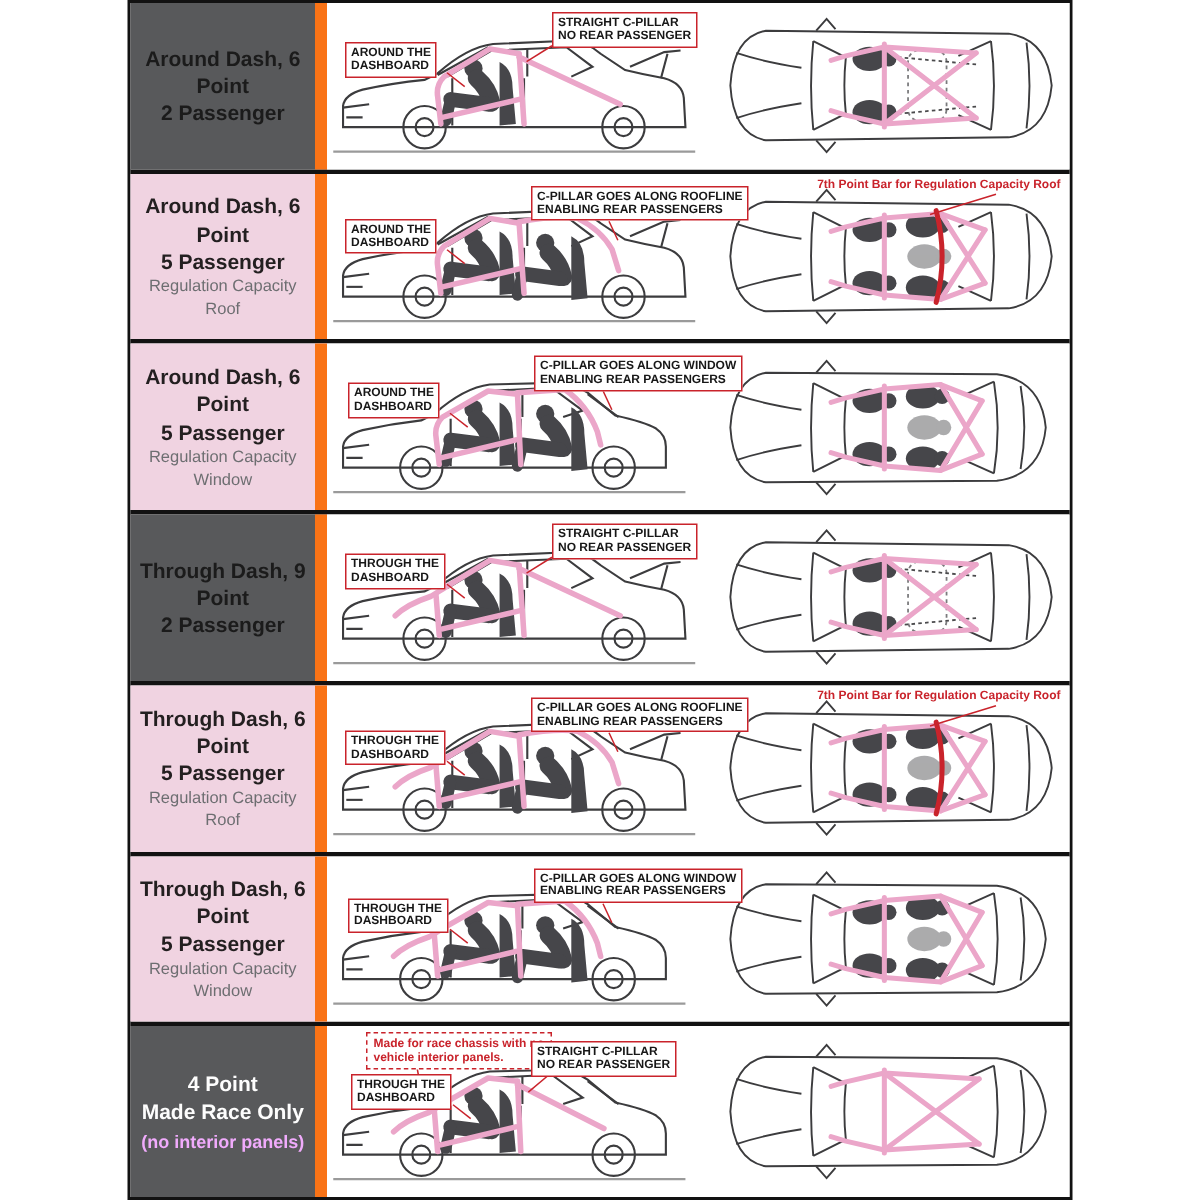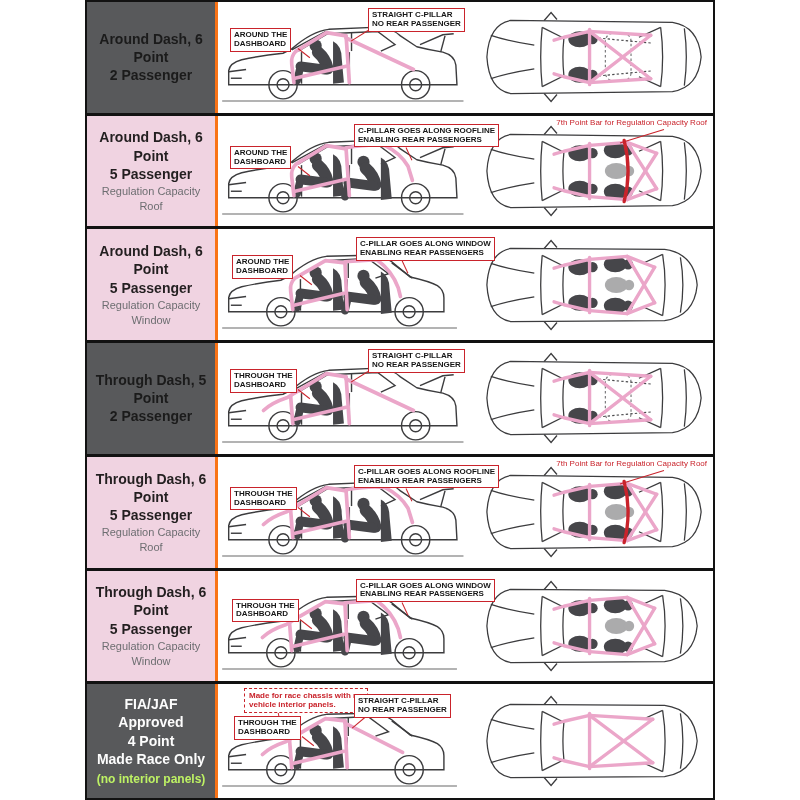--- a/index.html
+++ b/index.html
@@ -1,36 +1,36 @@
 <!DOCTYPE html>
 <html><head>
 <meta charset="utf-8">
 <style>
   html,body{margin:0;padding:0;background:#fff;font-family:"Liberation Sans",sans-serif;}
   .page{position:relative;width:800px;height:800px;background:#fff;overflow:hidden;}
   .config-table{position:absolute;left:85px;top:0;width:630px;height:800px;box-sizing:border-box;
     border:2px solid #121212;display:grid;grid-template-rows:repeat(7,1fr);background:#fff;}
   .row{display:flex;border-bottom:3px solid #121212;min-height:0;}
   .row:last-child{border-bottom:none;}
-  .label-cell{width:131px;flex:0 0 131px;border-right:3px solid #f97316;display:flex;flex-direction:column;
+  .label-cell{width:131px;flex:0 0 131px;border-right:8px solid #f97316;display:flex;flex-direction:column;
     justify-content:center;align-items:center;text-align:center;padding:2px 4px;box-sizing:border-box;}
   .label-cell.gray{background:#58595b;color:#1b1b1b;}
   .label-cell.gray.whitetext{color:#fdfdfd;}
   .label-cell.pink{background:#f0d3e1;color:#231f20;}
   .lbl-main{font-size:14px;font-weight:bold;line-height:1.3;}
   .lbl-sub{font-size:11px;line-height:1.35;margin-top:1px;}
   .pink .lbl-sub{color:#6d6e71;}
-  .whitetext .lbl-sub{color:#bef264;font-size:12px;font-weight:bold;margin-top:3px;}
+  .whitetext .lbl-sub{color:#f0abfc;font-size:12px;font-weight:bold;margin-top:3px;}
   .draw-cell{position:relative;flex:1 1 auto;background:#fff;overflow:hidden;}
   .side-svg{position:absolute;left:2px;bottom:2px;}
   .top-svg{position:absolute;right:2px;top:50%;transform:translateY(-50%);}
   .note{position:absolute;background:#fff;border:1.6px solid #c9232b;color:#171717;
     font-size:8px;font-weight:bold;line-height:1.1;padding:2px 3px;white-space:nowrap;z-index:3;}
   .note span{display:block;}
-  .rednote{position:absolute;color:#c9232b;font-size:8px;font-weight:normal;white-space:nowrap;z-index:3;margin-left:24px;}
+  .rednote{position:absolute;color:#c9232b;font-size:8px;font-weight:bold;white-space:nowrap;z-index:3;margin-left:24px;}
   .racenote{position:absolute;border:1.6px dashed #c9232b;color:#c9232b;background:#fff;
     font-size:8px;font-weight:bold;line-height:1.15;padding:2px 4px;white-space:nowrap;z-index:3;}
   .racenote span{display:block;}
   .leader{position:absolute;height:0;border-top:1.6px solid #c9232b;transform-origin:left center;z-index:2;}
   .cage{stroke:#eba6c9;stroke-width:3.4;fill:none;stroke-linecap:round;stroke-linejoin:round;}
   .cage-dash{stroke:#4a4a4c;stroke-width:1.2;fill:none;stroke-dasharray:2.4,2.2;}
   .redbar{stroke:#c9232b;stroke-width:3.4;fill:none;stroke-linecap:round;}
   svg .car{stroke:#3c3c3e;stroke-width:1.3;fill:none;}
 </style>
 </head>
@@ -251,21 +251,21 @@
       <div class="note" style="left:138px;top:8px">
         <span>C-PILLAR GOES ALONG WINDOW</span>
             <span>ENABLING REAR PASSENGERS</span>
       </div>
       <div class="leader" style="left:184px;top:31px;width:14px;transform:rotate(65deg)"></div>
     </div>
   </div>
 
   <div class="row">
     <div class="label-cell gray">
-      <div class="lbl-main">Through Dash, 5 Point</div>
+      <div class="lbl-main">Through Dash, 9 Point</div>
       <div class="lbl-main">2 Passenger</div>
       <div class="lbl-sub"></div>
     </div>
     <div class="draw-cell">
       <svg class="side-svg" width="250" height="109" viewBox="0 0 230 100">
         <use href="#sedan-side"></use>
             <use href="#occ-side"></use>
         <path class="cage" d="M119,74 L116,31"></path>
         <path class="cage" d="M116,31 L98,28 L70,45 L62,50 Q47,55 40,62"></path>
         <path class="cage" d="M65,49 L67,74"></path>
@@ -392,21 +392,20 @@
       <div class="note" style="left:138px;top:8px">
         <span>C-PILLAR GOES ALONG WINDOW</span>
             <span>ENABLING REAR PASSENGERS</span>
       </div>
       <div class="leader" style="left:184px;top:31px;width:14px;transform:rotate(65deg)"></div>
     </div>
   </div>
 
   <div class="row">
     <div class="label-cell gray whitetext">
-      <div class="lbl-main">FIA/JAF Approved</div>
       <div class="lbl-main">4 Point</div>
       <div class="lbl-main">Made Race Only</div>
       <div class="lbl-sub">(no interior panels)</div>
     </div>
     <div class="draw-cell">
       <svg class="side-svg" width="250" height="109" viewBox="0 0 230 100">
         <use href="#hatch-side"></use>
             <use href="#occ-side"></use>
         <path class="cage" d="M117,74 L115,31"></path>
         <path class="cage" d="M115,31 L97,29 L69,45 L61,50 Q46,55 39,62"></path>

